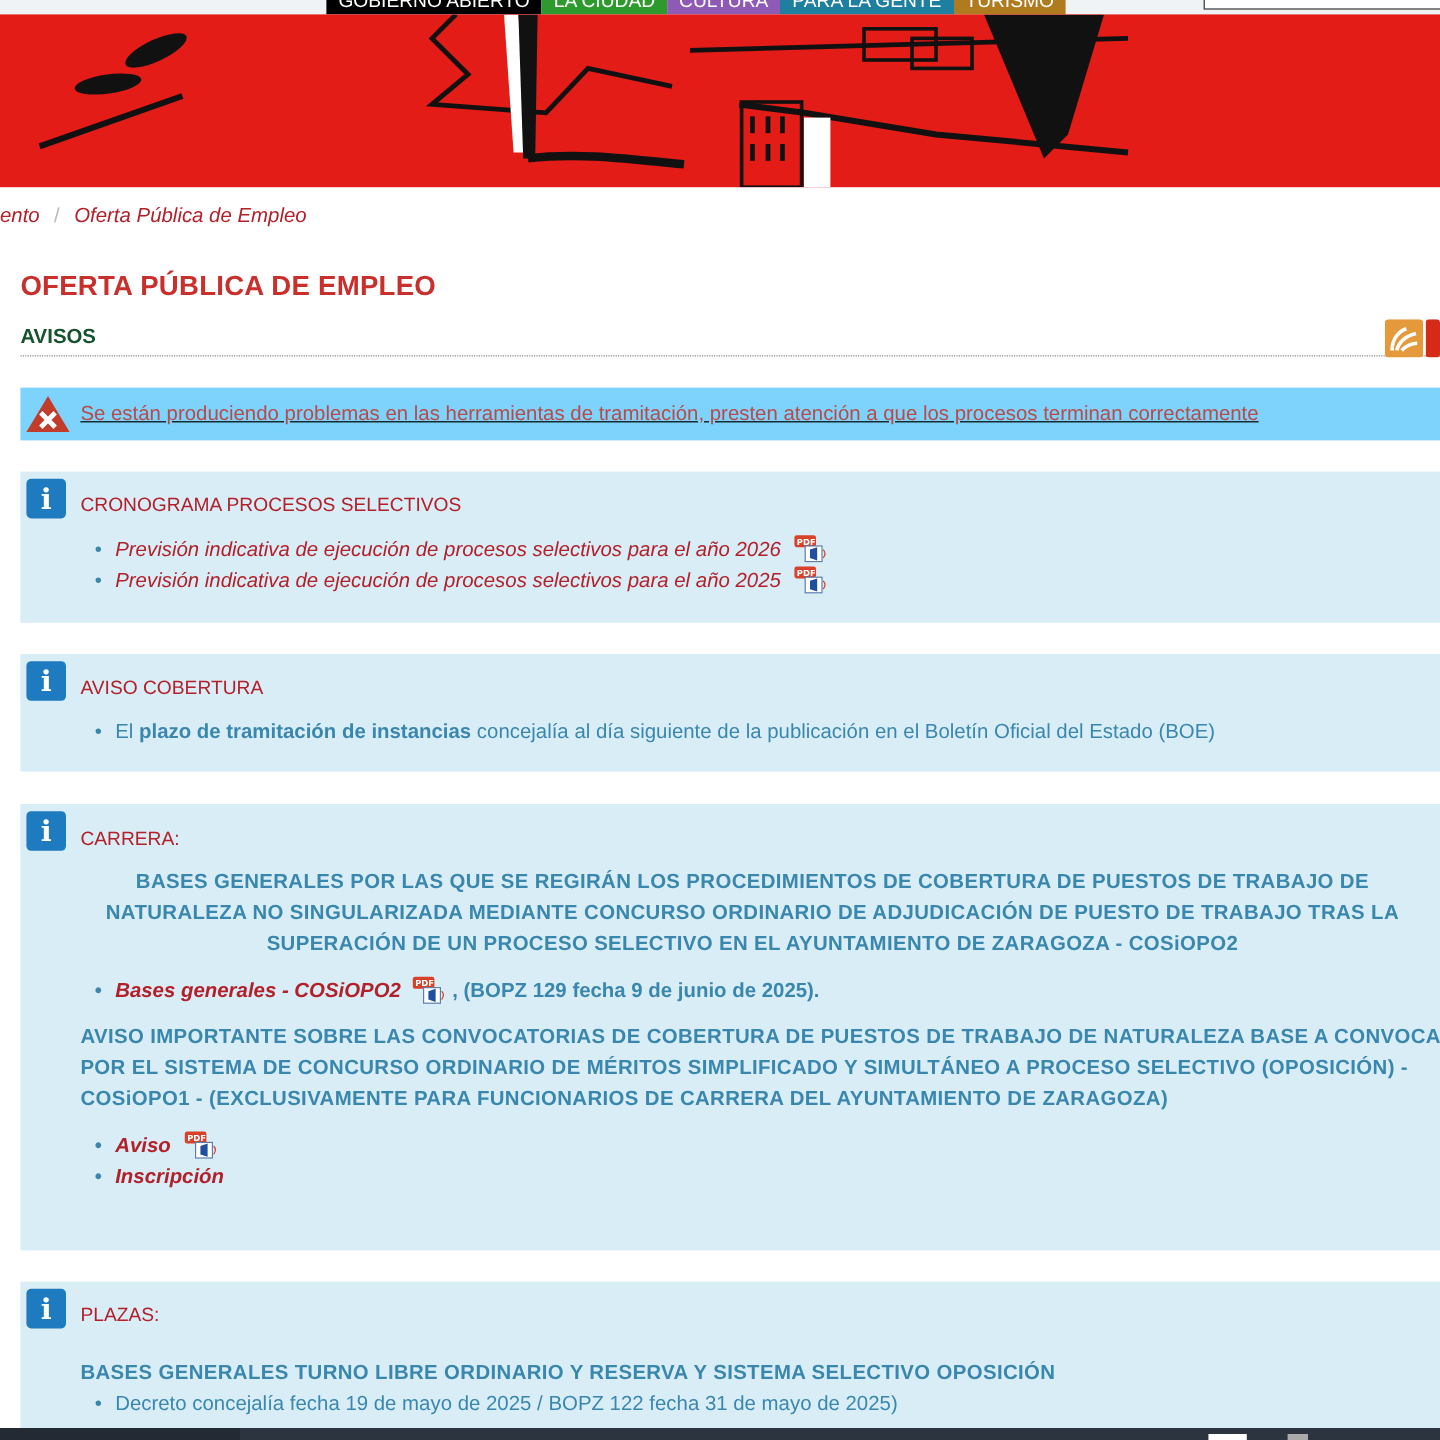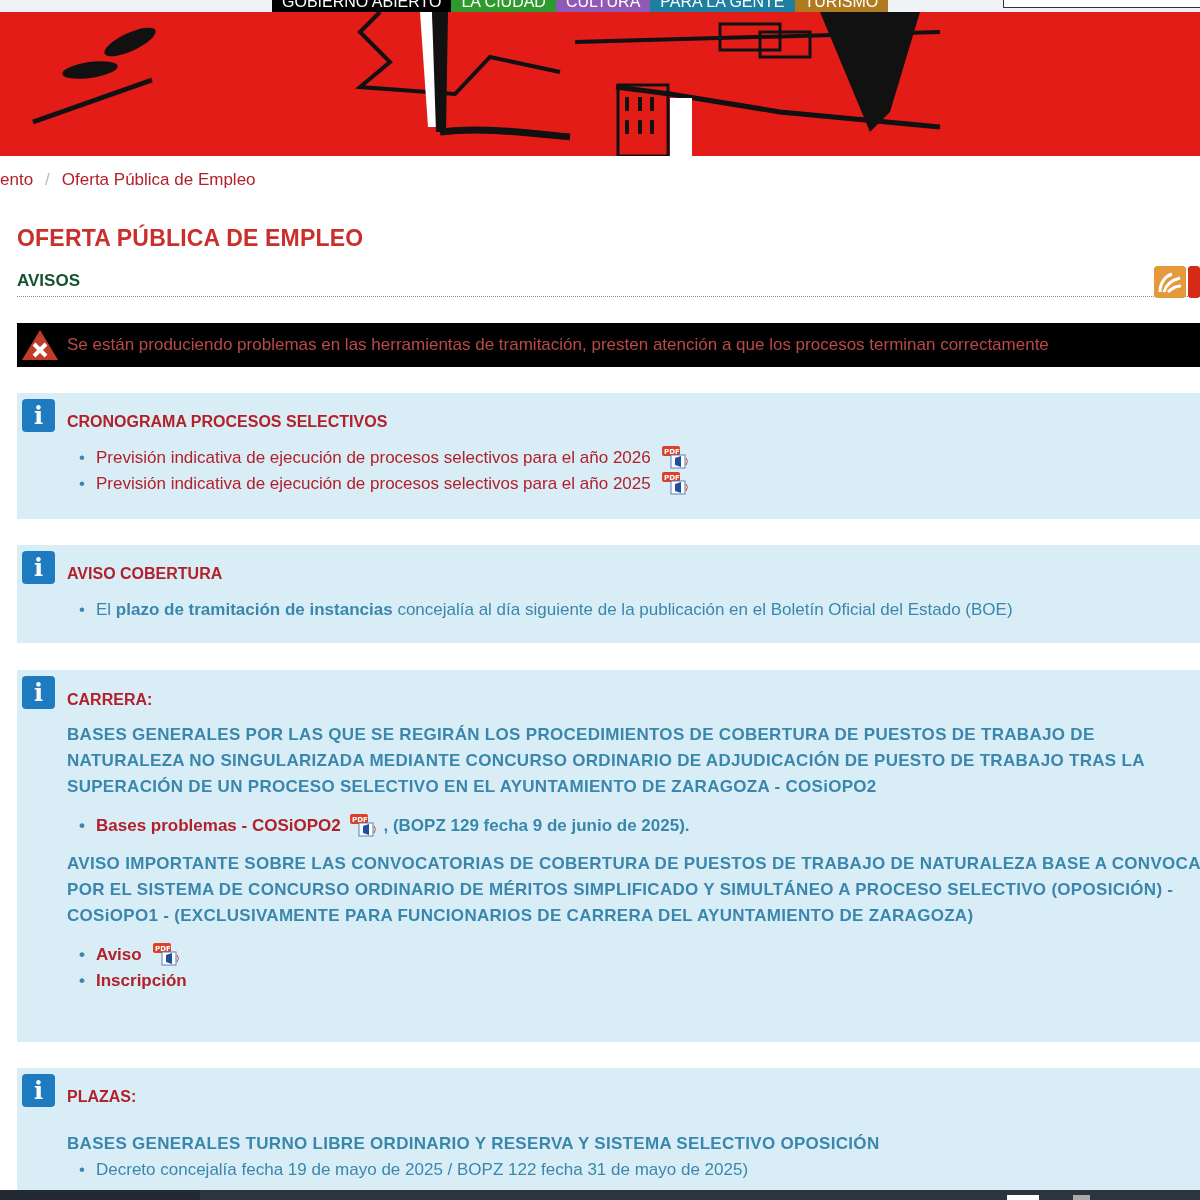--- a/index.html
+++ b/index.html
@@ -10,31 +10,31 @@
   .search-box { position: absolute; left: 1003px; top: -4px; width: 200px; height: 12px; border: 1px solid #333; background: #fff; }
   .banner { position: absolute; left: 0; top: 12px; width: 1200px; height: 144px; background: #e41c17; overflow: hidden; }
   .banner svg { position: absolute; left: 0; top: 0; }
   .breadcrumb { position: absolute; left: 0; top: 170px; font-size: 17px; color: #b5262b; display: flex; align-items: center; }
   .breadcrumb .sep { color: #bbb; margin: 0 12px; }
   .page-title { position: absolute; left: 17px; top: 225px; font-size: 23px; font-weight: bold; color: #c9302c; letter-spacing: 0.2px; }
   .section-header { position: absolute; left: 17px; top: 271px; width: 1183px; height: 26px; border-bottom: 1px dotted #888; }
   .section-header .label { font-size: 17px; font-weight: bold; color: #14532d; }
   .share-icons { position: absolute; right: 0; top: -5px; display: flex; gap: 2px; }
   .share-icon { width: 32px; height: 32px; border-radius: 3px; }
-  .alert-danger { position: absolute; left: 17px; top: 323px; width: 1183px; height: 44px; background: #000000; display: flex; align-items: center; text-decoration: underline; }
+  .alert-danger { position: absolute; left: 17px; top: 323px; width: 1183px; height: 44px; background: #7dd3fc; display: flex; align-items: center; text-decoration: underline; }
   .alert-danger .warn-icon { width: 38px; height: 34px; margin-left: 4px; margin-right: 8px; }
   .alert-danger .text { font-size: 17px; color: #b94a48; white-space: nowrap; }
   .info-box { position: absolute; left: 17px; width: 1183px; background: #d9edf7; }
   .info-icon { position: absolute; left: 5px; top: 6px; width: 33px; height: 33px; background: #1f7bbf; border-radius: 4px; color: #fff; font-weight: bold; font-family: "DejaVu Serif", serif; font-size: 24px; text-align: center; line-height: 33px; }
-  .box-title { position: absolute; left: 50px; font-size: 16px; color: #b2202a; font-weight: bold; }
+  .box-title { position: absolute; left: 50px; font-size: 16px; color: #b2202a; font-weight: normal; }
   .box-body { position: absolute; left: 50px; right: 0; }
   ul.bullets { list-style: none; }
   ul.bullets li { position: relative; padding-left: 29px; font-size: 17px; line-height: 26px; color: #3a87ad; white-space: nowrap; }
   ul.bullets li::before { content: "•"; position: absolute; left: 12px; color: #3a87ad; }
-  .link { color: #b2202a; cursor: pointer; }
+  .link { color: #b2202a; cursor: pointer; font-style: italic; }
   .bold { font-weight: bold; }
   .pdf-icon { display: inline-block; width: 34px; height: 24px; vertical-align: middle; margin-left: 6px; position: relative; top: -2px; }
   .caps { font-size: 17px; font-weight: bold; color: #3a87ad; line-height: 26px; letter-spacing: 0.3px; }
   .taskbar { position: absolute; left: 0; top: 1190px; width: 1200px; height: 10px; background: #232a33; }
   .taskbar .active { position: absolute; left: 200px; top: 0; width: 1000px; height: 10px; background: #2c3440; }
   .tray1 { position: absolute; left: 1007px; top: 1195px; width: 32px; height: 5px; background: #fff; }
   .tray2 { position: absolute; left: 1073px; top: 1195px; width: 17px; height: 5px; background: #aaa; }
 </style>
 </head>
 <body>
@@ -143,24 +143,24 @@
         <span>El </span><span class="bold">plazo de tramitación de instancias</span><span> concejalía al día siguiente de la publicación en el Boletín Oficial del Estado (BOE)</span>
       </li>
     </ul>
   </div>
 </div>
 
 <div class="info-box" style="top:670px;height:372px;">
   <div class="info-icon">i</div>
   <div class="box-title" style="top:21px;">CARRERA:</div>
   <div class="box-body" style="top:52px;">
-    <p class="caps" style="width:1120px;">BASES GENERALES POR LAS QUE SE REGIRÁN LOS PROCEDIMIENTOS DE COBERTURA DE PUESTOS DE TRABAJO DE NATURALEZA NO SINGULARIZADA MEDIANTE CONCURSO ORDINARIO DE ADJUDICACIÓN DE PUESTO DE TRABAJO TRAS LA SUPERACIÓN DE UN PROCESO SELECTIVO EN EL AYUNTAMIENTO DE ZARAGOZA - COSiOPO2</p>
+    <p class="caps" style="width:1120px;text-align:center;">BASES GENERALES POR LAS QUE SE REGIRÁN LOS PROCEDIMIENTOS DE COBERTURA DE PUESTOS DE TRABAJO DE NATURALEZA NO SINGULARIZADA MEDIANTE CONCURSO ORDINARIO DE ADJUDICACIÓN DE PUESTO DE TRABAJO TRAS LA SUPERACIÓN DE UN PROCESO SELECTIVO EN EL AYUNTAMIENTO DE ZARAGOZA - COSiOPO2</p>
     <ul class="bullets" style="margin-top:13px;">
       <li class="bold">
-        <span class="link">Bases problemas - COSiOPO2</span>
+        <span class="link">Bases generales - COSiOPO2</span>
         <svg class="pdf-icon" viewBox="0 0 34 24" style="margin-left:4px">
           <rect x="1" y="1" width="18" height="10" rx="2" fill="#d9412b"></rect>
             <text x="3" y="9" font-size="7" fill="#fff" font-family="DejaVu Sans, sans-serif" font-weight="bold">PDF</text>
           <rect x="10" y="10" width="14" height="13" fill="#fff" stroke="#5a7fb0"></rect>
             <path d="M14 13 L20 11 L20 22 L14 20 Z" fill="#1f4fa0"></path>
             <path d="M25 13 Q28 16 25 20" stroke="#d9412b" fill="none"></path>
         </svg><span>, (BOPZ 129 fecha 9 de junio de 2025).</span>
       </li>
     </ul>
     <p class="caps" style="width:1150px;margin-top:12px;">AVISO IMPORTANTE SOBRE LAS CONVOCATORIAS DE COBERTURA DE PUESTOS DE TRABAJO DE NATURALEZA BASE A CONVOCAR POR EL SISTEMA DE CONCURSO ORDINARIO DE MÉRITOS SIMPLIFICADO Y SIMULTÁNEO A PROCESO SELECTIVO (OPOSICIÓN) - COSiOPO1 - (EXCLUSIVAMENTE PARA FUNCIONARIOS DE CARRERA DEL AYUNTAMIENTO DE ZARAGOZA)</p>

